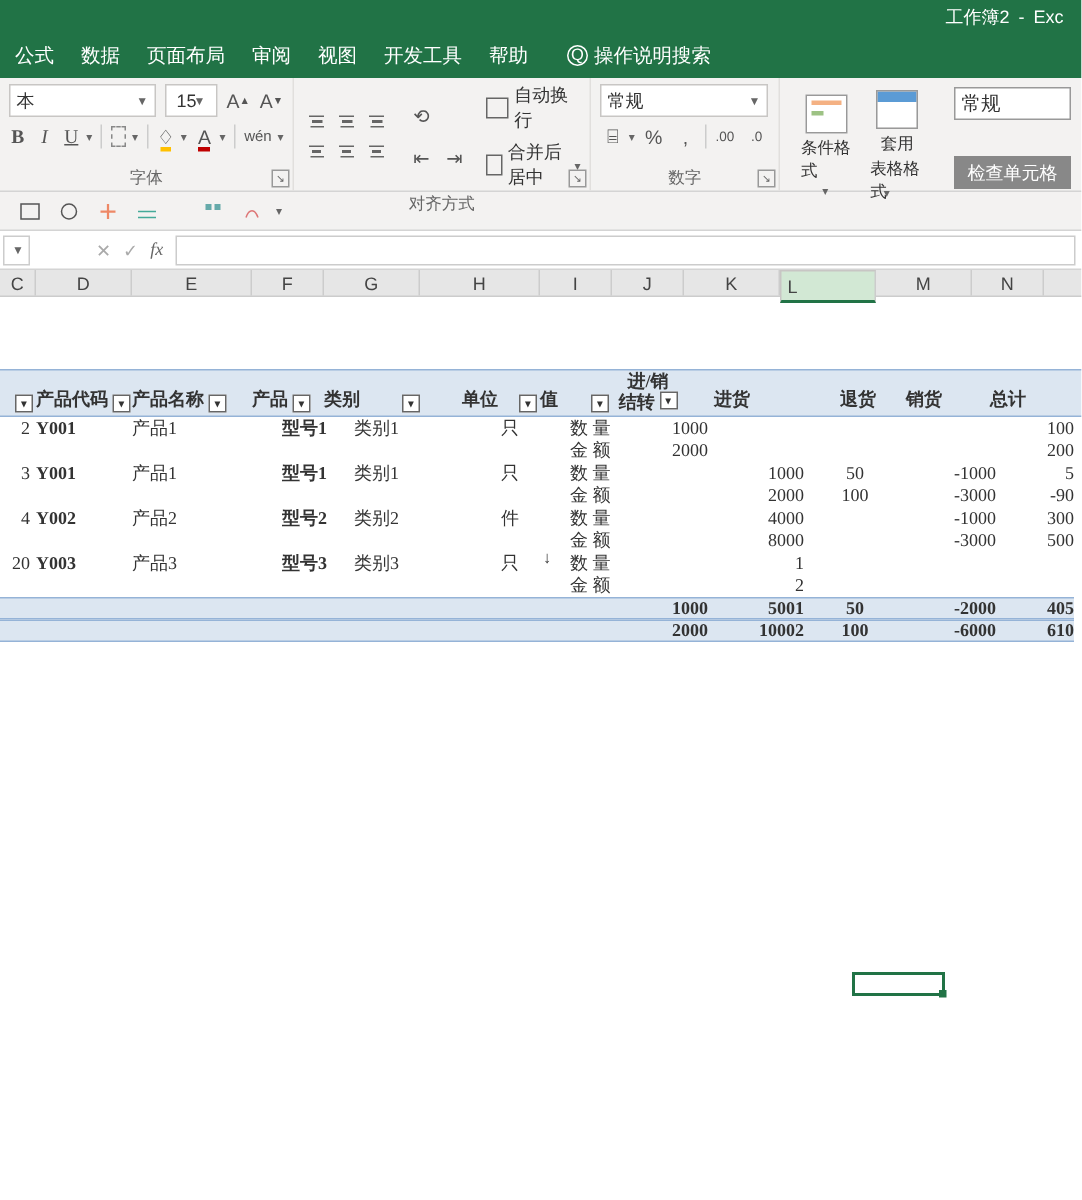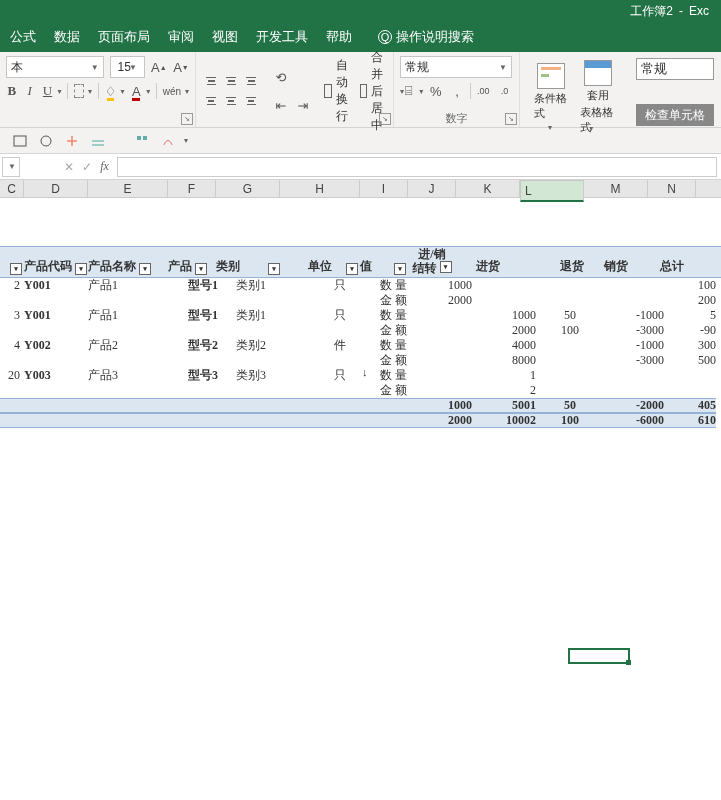--- a/index.html
+++ b/index.html
@@ -27,21 +27,21 @@
 .ic.b { font-weight: bold; font-family: "Times New Roman"; }
 .ic.i { font-style: italic; font-family: "Times New Roman"; }
 .ic.u { text-decoration: underline; font-family: "Times New Roman"; }
 .drop { font-size: 8px; color: #666; margin-left: -2px; }
 .sep { width: 1px; height: 16px; background: #ccc; }
 
 .align-btns { display: grid; grid-template-columns: repeat(3,18px); grid-template-rows: repeat(2,18px); gap: 2px; }
 .align-ic { width: 18px; height: 18px; display: flex; flex-direction: column; justify-content: center; align-items: center; gap: 2px; cursor: pointer; }
 .align-ic span { display: block; height: 1.5px; background: #666; }
 
-.wrap-area { display: flex; flex-direction: row; gap: 4px; margin-left: 6px; }
+.wrap-area { display: flex; flex-direction: column; gap: 4px; margin-left: 6px; }
 .wrap-btn { display: flex; align-items: center; gap: 4px; font-size: 12px; cursor: pointer; }
 .wrap-btn .wic { width: 16px; height: 14px; position: relative; border: 1px solid #666; }
 
 .num-row2 { display: flex; align-items: center; gap: 4px; }
 
 .styles-group { display: flex; gap: 12px; align-items: center; padding: 4px 8px 0; }
 .style-btn { display: flex; flex-direction: column; align-items: center; font-size: 11px; gap: 2px; cursor: pointer; }
 .style-ic { width: 28px; height: 26px; border: 1px solid #999; background: #fff; position: relative; }
 .style-ic.cf::after { content: ""; position: absolute; left: 3px; top: 3px; right: 3px; height: 3px; background: #f4b183; }
 .style-ic.cf::before { content: ""; position: absolute; left: 3px; top: 10px; width: 8px; height: 3px; background: #9dc284; }
@@ -155,20 +155,21 @@
         <span class="sep"></span>
         <span class="ic" style="position:relative">♢<span style="position:absolute;bottom:-1px;left:2px;right:2px;height:3px;background:#ffc000"></span></span>
           <span class="drop">▾</span>
         <span class="ic" style="position:relative">A<span style="position:absolute;bottom:-1px;left:2px;right:2px;height:3px;background:#c00000"></span></span>
           <span class="drop">▾</span>
         <span class="sep"></span>
         <span class="ic" style="font-size:10px">wén</span>
           <span class="drop">▾</span>
       </div>
     </div>
+    <div class="glabel">字体</div>
     <div class="dlg-launch">↘</div>
   </div>
 
   <div class="rgroup" style="width:198px">
     <div class="row" style="height:100%">
       <div class="align-btns">
         <div class="align-ic">
             <span style="width:10px"></span>
             <span style="width:7px"></span>
             <span style="width:9px"></span>
@@ -211,20 +212,21 @@
             <span class="wic"></span>
             <span>自动换行</span>
           </div>
         <div class="wrap-btn">
             <span class="wic"></span>
             <span>合并后居中</span>
             <span class="drop" style="margin-left:4px">▾</span>
           </div>
       </div>
     </div>
+    <div class="glabel">对齐方式</div>
     <div class="dlg-launch">↘</div>
   </div>
 
   <div class="rgroup" style="width:126px">
     <div class="rows">
       <div class="row">
           <div class="sel" style="width:112px">
             <span>常规</span>
             <span class="drop" style="margin-left:auto">▼</span>
           </div>

